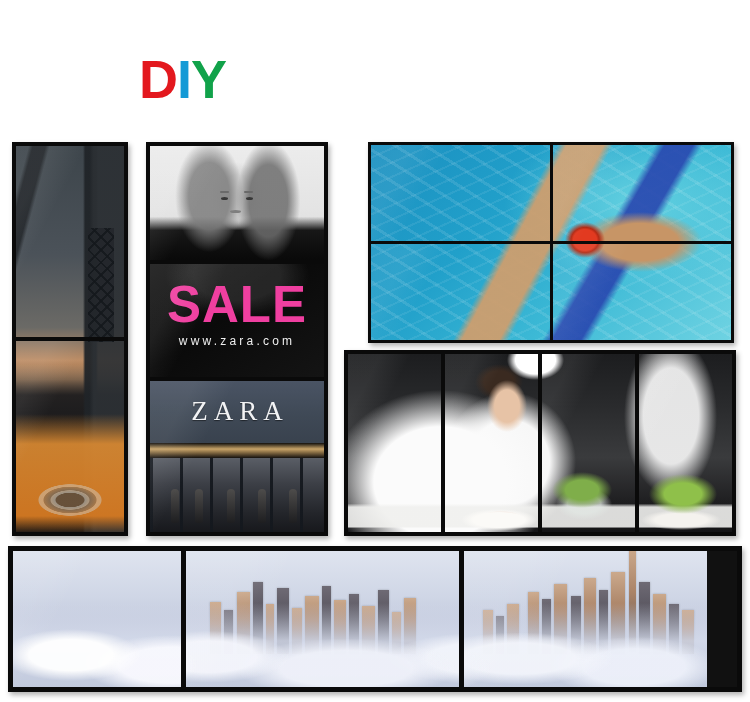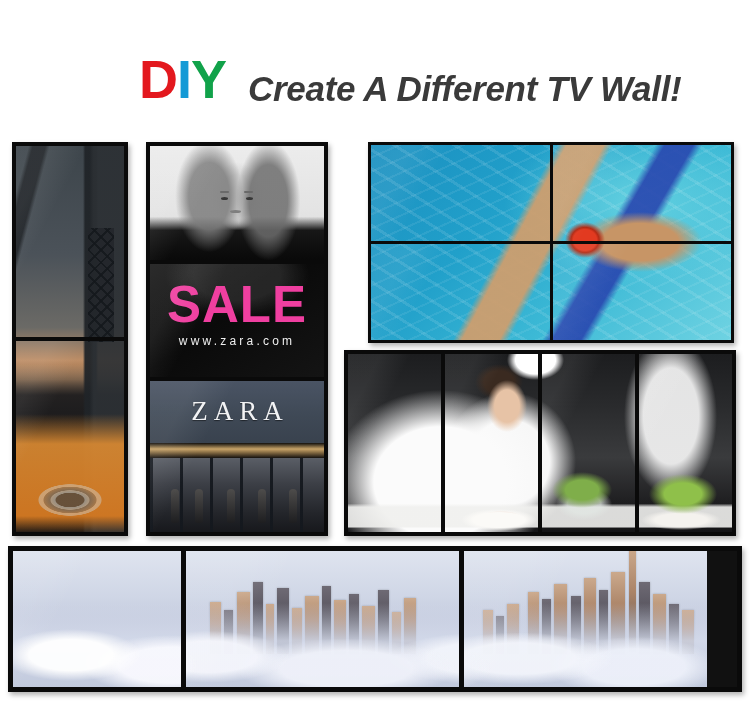--- a/index.html
+++ b/index.html
@@ -346,21 +346,20 @@
     background: linear-gradient(118deg, rgba(255,255,255,0.07) 0 18%, rgba(255,255,255,0) 34%);
   }
 </style>
 </head>
 <body>
 
 <div id="page">
 
   <div class="headline">
     <span class="diy"><span class="d">D</span><span class="i">I</span><span class="y">Y</span></span>
-    <span class="tagline">Create A Different TV Wall!</span>
   </div>
 
   <div class="wall" id="wall-bridge">
     <div class="panel p1">
       <div class="art bridge-scene">
         <div class="truss" style="top:82px;height:112px;"></div>
       </div>
       <div class="glare"></div>
     </div>
     <div class="panel p2">

